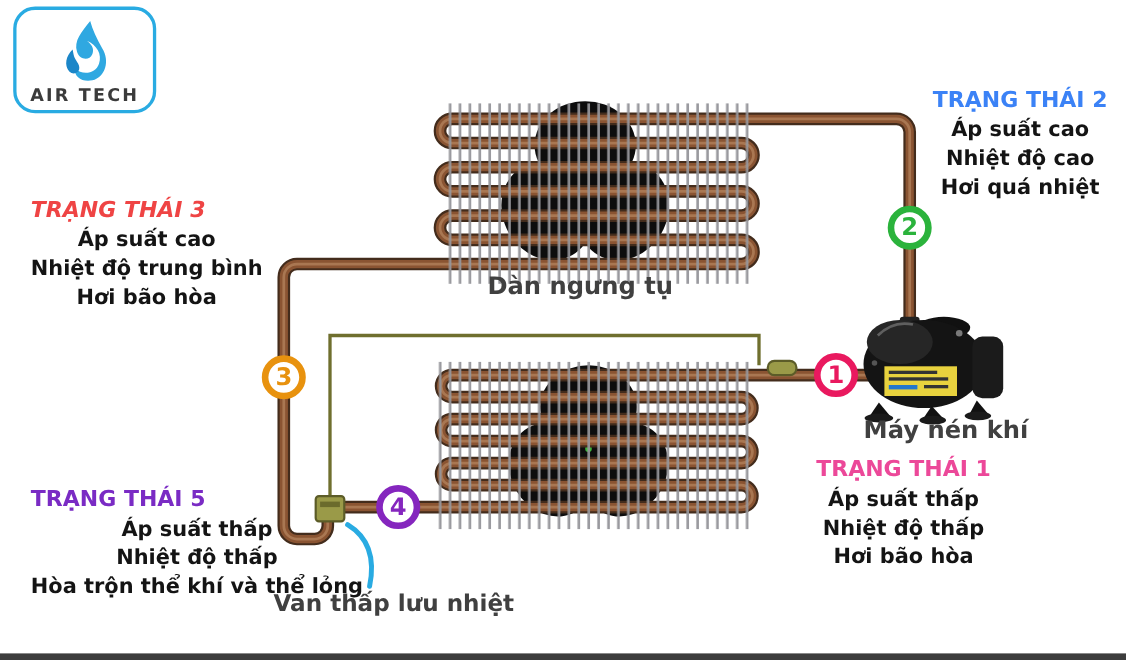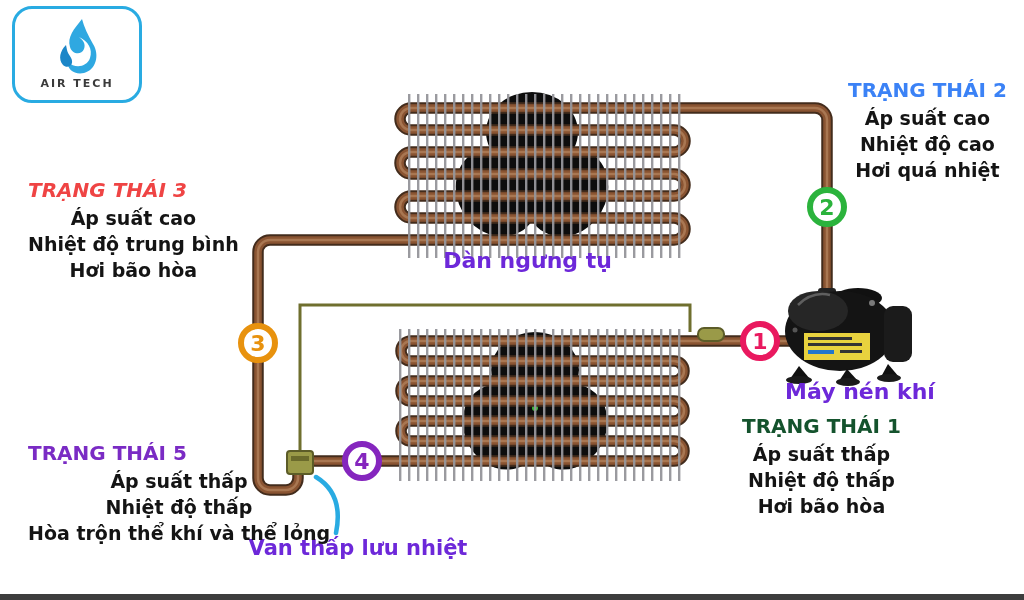--- a/index.html
+++ b/index.html
@@ -11,50 +11,50 @@
   }
   .diagram-svg { position:absolute; left:0; top:0; }
 
   
   .logo {
     position:absolute; left:12px; top:6px; width:130px; height:97px;
     background:#fff; border:3px solid #29ABE2; border-radius:20px;
   }
   .logo .brand {
     position:absolute; left:0; top:68px; width:100%; text-align:center;
-    font-size:11px; font-weight:bold; color:#3b3b3b; letter-spacing:2px;
+    font-size:16px; font-weight:bold; color:#3b3b3b; letter-spacing:2px;
   }
 
   
   .title-banner {
     position:absolute; left:193px; top:29px; width:592px; height:49px;
     background:#29ABE2; border-radius:25px;
     display:flex; align-items:center; justify-content:center;
     color:#fff; font-size:29px; font-weight:bold; white-space:nowrap;
   }
 
   
   .comp-label {
-    position:absolute; color:#6d28d9; font-weight:bold; text-align:center;
+    position:absolute; color:#404040; font-weight:bold; text-align:center;
     white-space:nowrap;
   }
   .lbl-condenser  { left:400px; top:248px; width:255px; font-size:22px; }
   .lbl-evaporator { left:420px; top:478px; width:250px; font-size:22px; }
   .lbl-compressor { left:780px; top:379px; width:160px; font-size:22px; }
   .lbl-valve      { left:248px; top:536px; width:220px; font-size:21px; }
 
   
   .state { position:absolute; font-weight:bold; color:#141414; }
   .state .state-title { font-size:20px; margin-bottom:3px; white-space:nowrap; }
   .state .state-line  { font-size:19px; line-height:26px; white-space:nowrap;text-align:center; }
   .state-pos-1 { left:742px; top:414px; }
   .state-pos-2 { left:848px; top:78px;  }
   .state-pos-3 { left:28px;  top:178px; }
   .state-pos-4 { left:28px;  top:441px; }
-  .state-pos-1 .state-title { color:#14532d; }
+  .state-pos-1 .state-title { color:#ec4899; }
   .state-pos-2 .state-title { color:#3b82f6; }
   .state-pos-3 .state-title { color:#ef4444;font-style:italic; }
   .state-pos-4 .state-title { color:#7A2BC4; }
 
   
   .marker {
     position:absolute; width:40px; height:40px; border-radius:50%;
     background:#fff; display:flex; align-items:center; justify-content:center;
     font-size:22px; font-weight:bold;
   }

